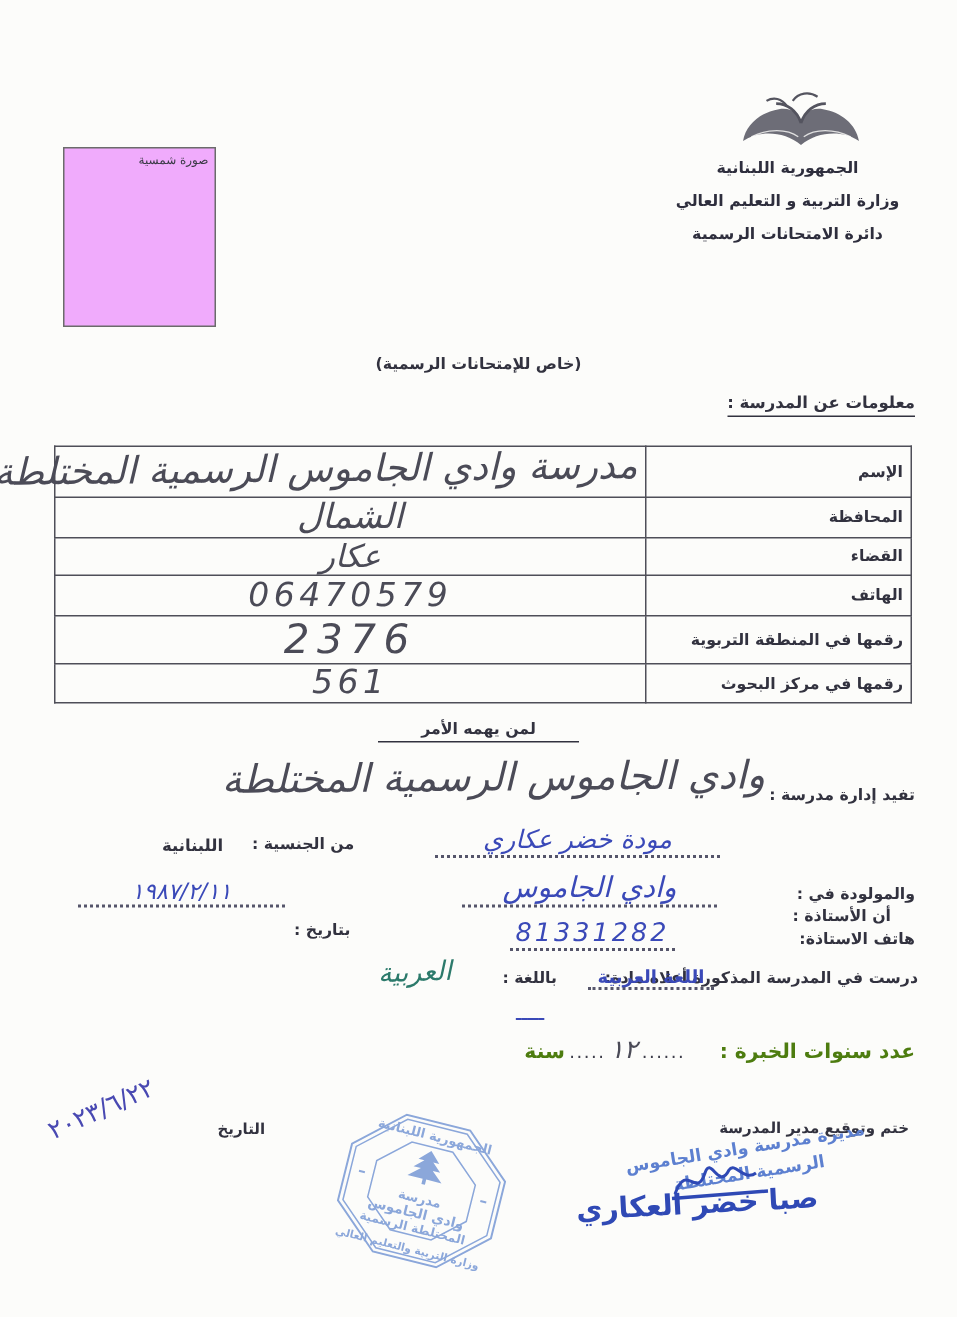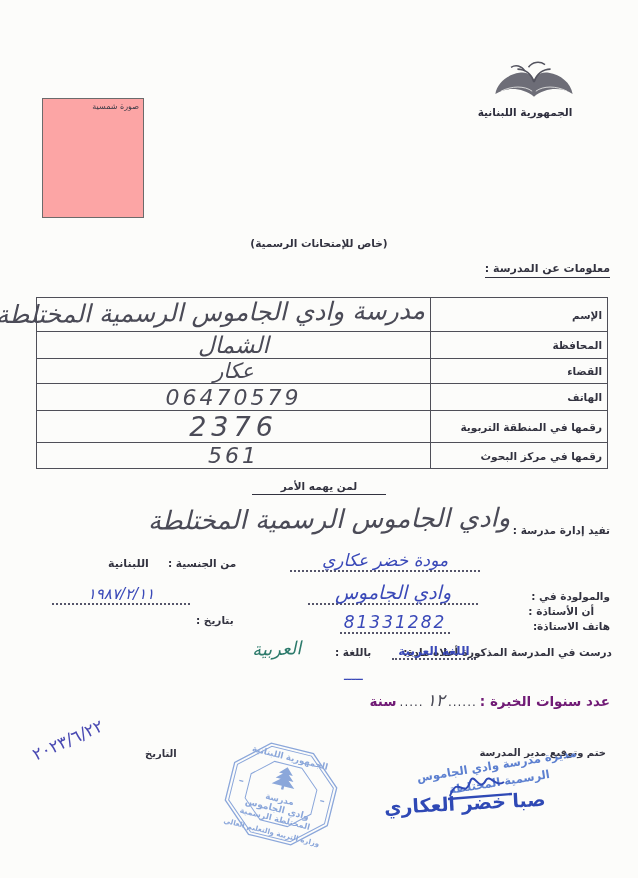--- a/index.html
+++ b/index.html
@@ -10,40 +10,40 @@
   }
   .abs{position:absolute;}
   .printed{color:#32323f;font-size:10.5px;font-weight:600;white-space:nowrap;}
   .hw-pencil{font-style:italic;color:#4b4b57;white-space:nowrap;}
   .hw-blue{font-style:italic;color:#3a49b8;white-space:nowrap;}
   .hw-teal{font-style:italic;color:#2c7a6b;white-space:nowrap;}
   .underline{border-bottom:1px solid #32323f;padding-bottom:2px;}
   .dotted{border-bottom:2px dotted #55556a;}
   .center{text-align:center;}
   
-  .photo-box{border:1px solid #6b6b6b;background:#fca5a5;}
+  .photo-box{border:1px solid #6b6b6b;background:#f0abfc;}
   .photo-box .lbl{font-size:8px;color:#3a3a46;padding:3px 4px;text-align:right;}
   
   .hdr-line{height:22px;font-size:10.5px;font-weight:bold;color:#2e2e3d;text-align:center;}
   
   table.school{border-collapse:collapse;width:572px;table-layout:fixed;}
   table.school td{border:1px solid #4f4f58;padding:0 5px;overflow:visible;}
   td.t-label{width:166px;font-size:10.5px;font-weight:bold;text-align:right;white-space:nowrap;}
   td.t-value{text-align:center;}
   .v-name{display:inline-block;font-size:25px;transform:rotate(-.6deg) translateY(-2px);}
   .v-big{font-size:23px;}
   .v-num{letter-spacing:3px;font-size:22px;}
   
   .seal-wrap{transform:rotate(14deg);opacity:.92;}
   .stamp-lines{color:#5d80d0;font-weight:bold;font-size:11.5px;text-align:center;
     transform:rotate(-9deg);line-height:1.45;white-space:nowrap;}
   .sig-name{font-size:19px;font-weight:bold;color:#2f49b5;transform:rotate(-3deg);white-space:nowrap;}
   .date-hw{font-size:17px;color:#4949b2;letter-spacing:2px;transform:rotate(-24deg);white-space:nowrap;}
   .exp-row{display:flex;align-items:baseline;gap:3px;direction:rtl;}
-  .exp-lbl{font-size:13.5px;font-weight:600;color:#701a75;}
+  .exp-lbl{font-size:13.5px;font-weight:600;color:#4d7c0f;margin-left:20px;}
   .exp-dots{font-size:12px;letter-spacing:1px;color:#3c3c49;}
   .exp-val{font-size:17px;}
   svg text{font-family:"DejaVu Sans",sans-serif;}
 </style>
 </head>
 <body>
 
 <div class="sheet">
 
   <div class="abs photo-box" style="left:42px;top:98px;width:100px;height:118px;">
@@ -55,20 +55,22 @@
       <path d="M50,42 C38,32 20,31 8,39 C10,27 21,18 34,16 C44,14.5 49,20 50,26 Z" fill="#54545f" opacity=".85"></path>
       <path d="M50,42 C62,32 80,31 92,39 C90,27 79,18 66,16 C56,14.5 51,20 50,26 Z" fill="#54545f" opacity=".85"></path>
       <path d="M50,26 C47,17 40,12 32,12 M50,26 C53,17 60,12 68,12" stroke="#54545f" stroke-width="2" fill="none"></path>
       <path d="M44,10 C48,4 56,3 62,7 M40,14 C36,8 30,7 25,10" stroke="#54545f" stroke-width="1.6" fill="none"></path>
       <path d="M14,36 C26,30 40,30 48,36 M86,36 C74,30 60,30 52,36" stroke="#fcfcfa" stroke-width="1" fill="none" opacity=".8"></path>
     </svg>
   </div>
 
   <div class="abs" style="left:430px;top:106px;width:190px;">
     <div class="hdr-line">الجمهورية اللبنانية</div>
+    <div class="hdr-line">وزارة التربية و التعليم العالي</div>
+    <div class="hdr-line">دائرة الامتحانات الرسمية</div>
   </div>
 
   <div class="abs center" style="left:199px;top:237px;width:240px;font-size:10.5px;font-weight:600;">(خاص للإمتحانات الرسمية)</div>
 
   <div class="abs printed underline" style="right:28px;top:262px;font-size:11px;">معلومات عن المدرسة :</div>
 
   <table class="school abs" style="right:30px;top:297px;">
     <tbody>
         <tr style="height:34px;">
       <td class="t-label">الإسم</td>

